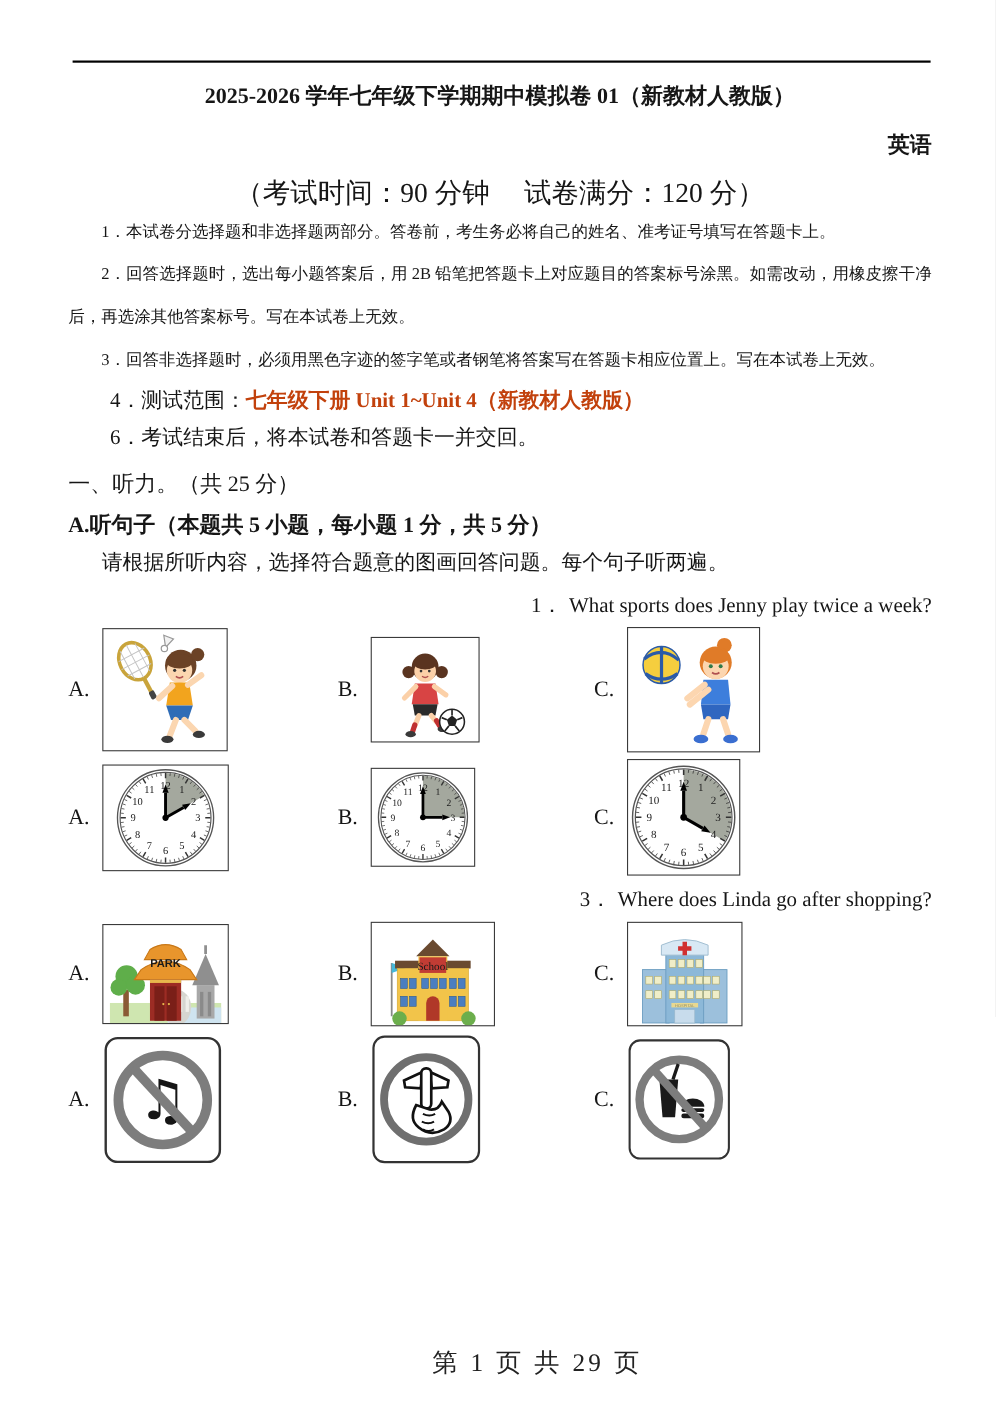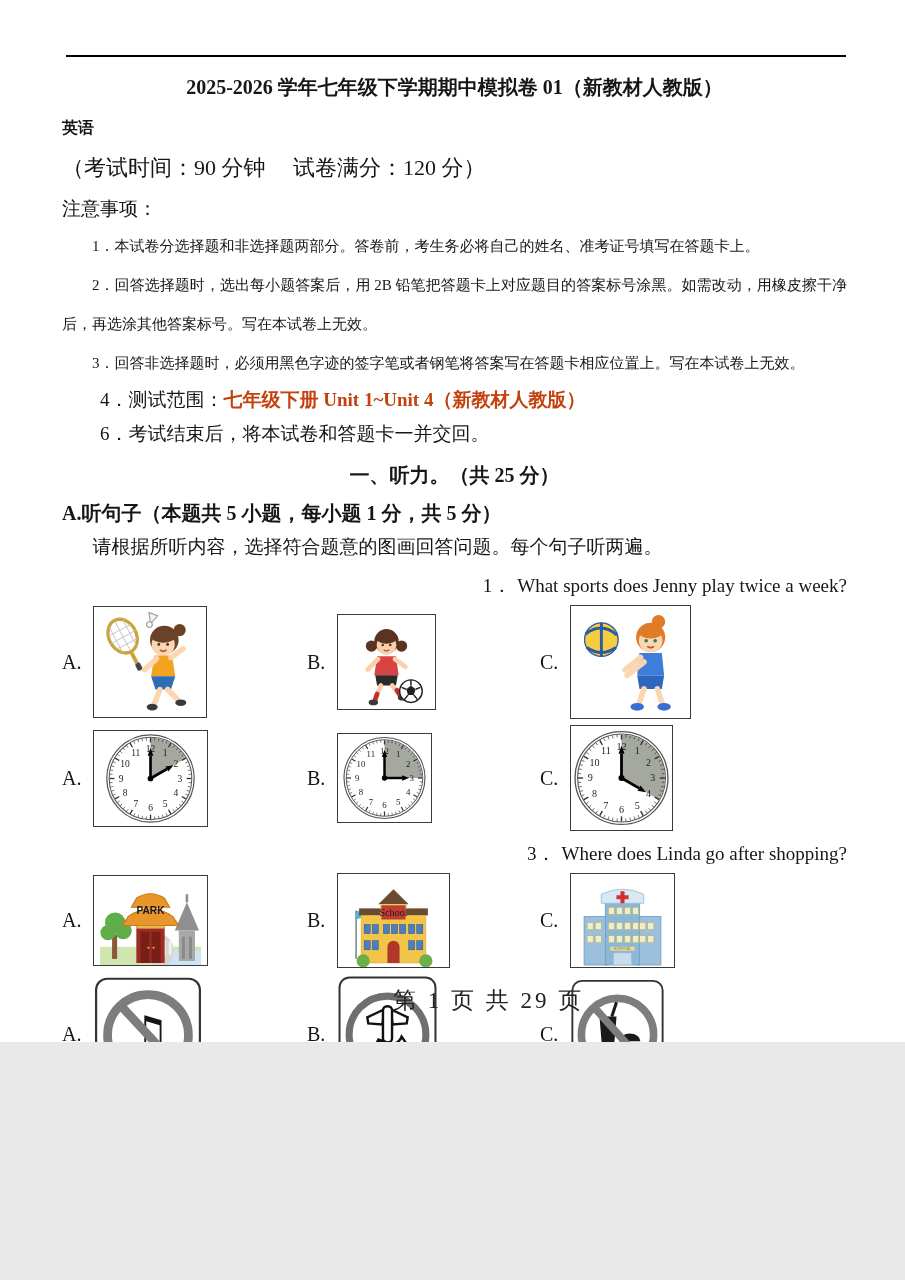--- a/index.html
+++ b/index.html
@@ -1,33 +1,33 @@
 <!DOCTYPE html>
 <html><head>
 <meta charset="utf-8">
 <style>
   html,body { margin:0; padding:0; background:#e9e9e9; }
   .page {
-    position:relative; width:905px; height:1042px; margin:0 auto;
+    position:relative; width:905px; height:1280px; margin:0 auto;
     background:#ffffff; overflow:hidden;
     font-family:"Liberation Serif","DejaVu Serif",serif; color:#161616;
   }
   .rule-top { position:absolute; left:66px; top:55px; width:780px; border-top:2.5px solid #000; }
   .content { padding:64px 58px 0 62px; }
 
   .title   { font-size:20px; font-weight:bold; text-align:center; margin:10px 0 0; }
-  .subject { font-size:16px; font-weight:bold; text-align:left; margin-top:17px; }
-  .exam-info { font-size:22px; text-align:left; margin-top:14px; }
+  .subject { font-size:20px; font-weight:bold; text-align:right; margin-top:17px; }
+  .exam-info { font-size:25px; text-align:center; margin-top:14px; }
 
   .notice-heading { font-size:19px; line-height:36px; margin-top:8px; }
   p.notice { font-size:15px; line-height:39px; margin:0; text-indent:2em; text-align:justify; }
   p.notice-short { font-size:19px; line-height:34px; margin:0; text-indent:2em; }
   .red { color:#c2410c; font-weight:bold; }
 
-  .section-title { font-size:20px; font-weight:bold; line-height:36px; margin-top:6px;text-align:center; }
+  .section-title { font-size:20px; font-weight:normal; line-height:36px; margin-top:6px; }
   .part-title    { font-size:20px; font-weight:bold; line-height:34px; margin-top:3px; }
   .instruction   { font-size:19px; line-height:33px; margin:0; text-indent:1.6em; }
 
   .question { font-size:19px; line-height:28px; margin:9px 0 5px;text-align:right; }
   .q-num { margin-right:6px; }
 
   .options-row { display:flex; align-items:center; margin:2px 0 6px; }
   .option { display:flex; align-items:center; }
   .opt-a { width:245px; }
   .opt-b { width:233px; }
@@ -46,21 +46,20 @@
 <body>
 
 <div class="page">
   <div class="rule-top"></div>
   <div class="content">
 
     <div class="title">2025-2026 学年七年级下学期期中模拟卷 01（新教材人教版）</div>
     <div class="subject">英语</div>
     <div class="exam-info">（考试时间：90 分钟　 试卷满分：120 分）</div>
 
-    <div class="notice-heading">注意事项：</div>
     <p class="notice">1．本试卷分选择题和非选择题两部分。答卷前，考生务必将自己的姓名、准考证号填写在答题卡上。</p>
     <p class="notice">2．回答选择题时，选出每小题答案后，用 2B 铅笔把答题卡上对应题目的答案标号涂黑。如需改动，用橡皮擦干净后，再选涂其他答案标号。写在本试卷上无效。</p>
     <p class="notice">3．回答非选择题时，必须用黑色字迹的签字笔或者钢笔将答案写在答题卡相应位置上。写在本试卷上无效。</p>
     <p class="notice-short"><span>4．测试范围：</span><span class="red">七年级下册 Unit 1~Unit 4（新教材人教版）</span></p>
     <p class="notice-short">6．考试结束后，将本试卷和答题卡一并交回。</p>
 
     <div class="section-title">一、听力。（共 25 分）</div>
     <div class="part-title">A.听句子（本题共 5 小题，每小题 1 分，共 5 分）</div>
     <p class="instruction">请根据所听内容，选择符合题意的图画回答问题。每个句子听两遍。</p>
 

